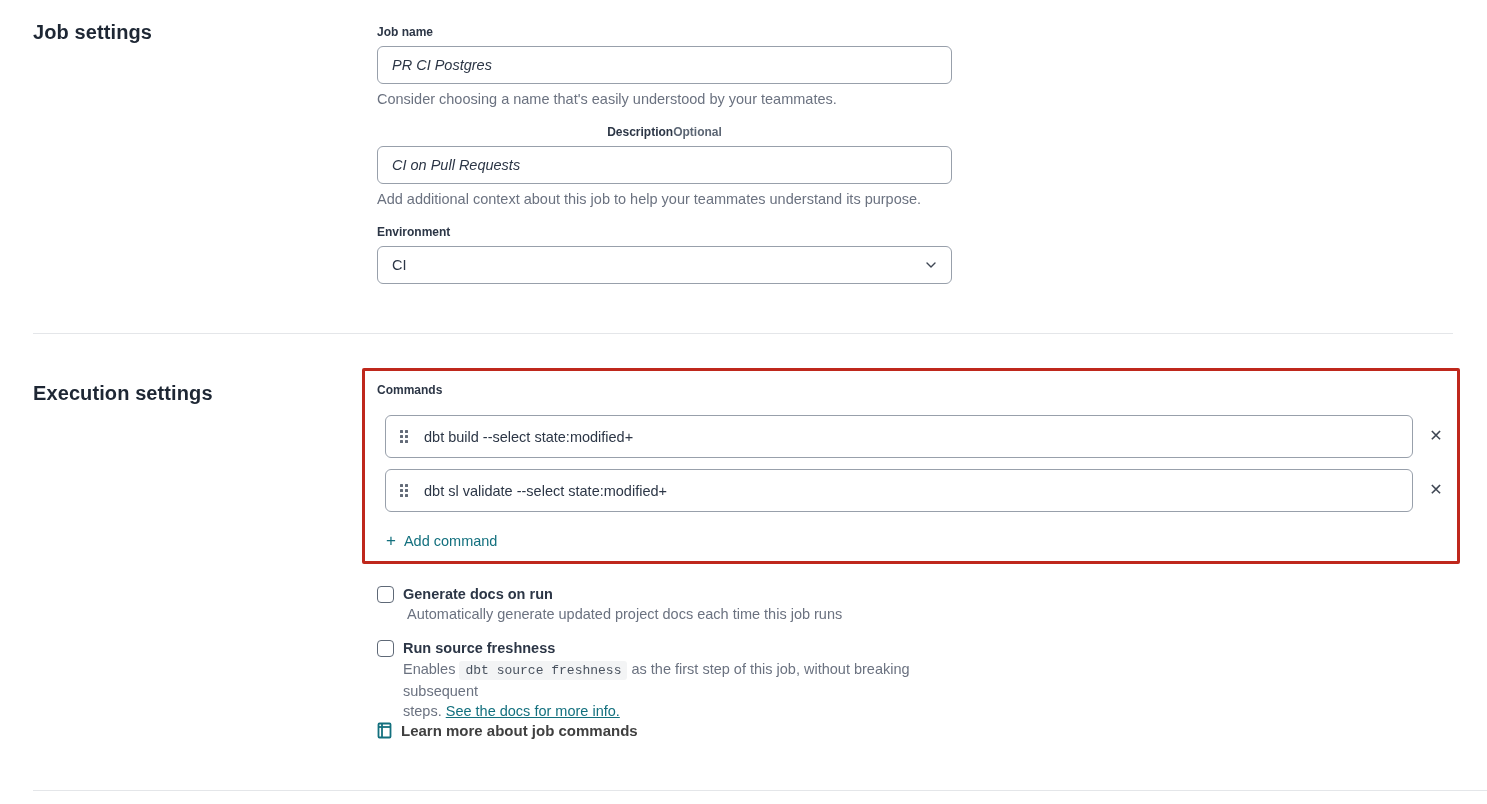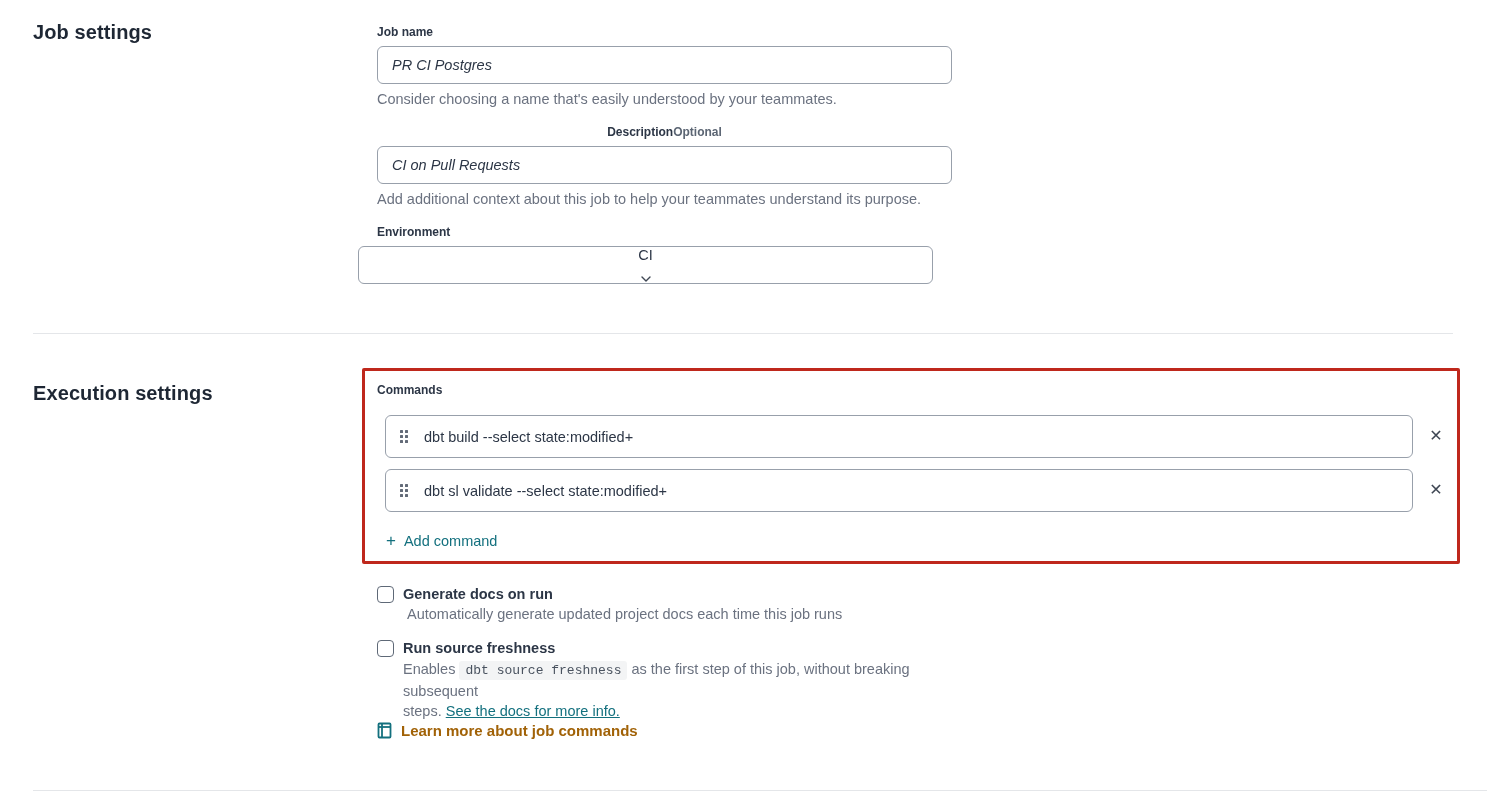--- a/index.html
+++ b/index.html
@@ -93,21 +93,21 @@
     font-size:13px; color:#49525f; background:#f3f4f5;
     padding:2px 6px; border-radius:3px;
   }
   .teal-link {
     color:#13707e; text-decoration:underline; cursor:pointer;
   }
 
   .learn-more {
     position:absolute; left:377px; top:722px;
     display:flex; gap:9px;
-    color:#a16207; font-size:15px; font-weight:700; cursor:pointer;
+    color:#404040; font-size:15px; font-weight:700; cursor:pointer;
   }
   .learn-more svg { display:block; }
 </style>
 </head>
 <body>
 
 <h2 class="abs section-heading" style="left:33px; top:21px;">Job settings</h2>
 
 <div class="abs field-label" style="left:377px; top:25px;">Job name</div>
 
@@ -119,21 +119,21 @@
   <span class="field-label">Description</span>
   <span class="optional-badge">Optional</span>
 </div>
 
 <input class="abs text-input" style="left: 377px; top: 146px;" value="CI on Pull Requests">
 
 <div class="abs helper-text" style="left:377px; top:191px;">Add additional context about this job to help your teammates understand its purpose.</div>
 
 <div class="abs field-label" style="left:377px; top:225px;">Environment</div>
 
-<div class="abs select-box" style="left:358px; top:246px;flex-direction:column;">
+<div class="abs select-box" style="left:377px; top:246px;">
   <span>CI</span>
   <span style="display:flex;">
     <svg width="12" height="8" viewBox="0 0 12 8" fill="none">
       <path d="M2 2 L6 6 L10 2" stroke="#3f4754" stroke-width="1.4" stroke-linecap="round" stroke-linejoin="round"></path>
     </svg>
   </span>
 </div>
 
 <div class="divider" style="top:333px;"></div>
 

